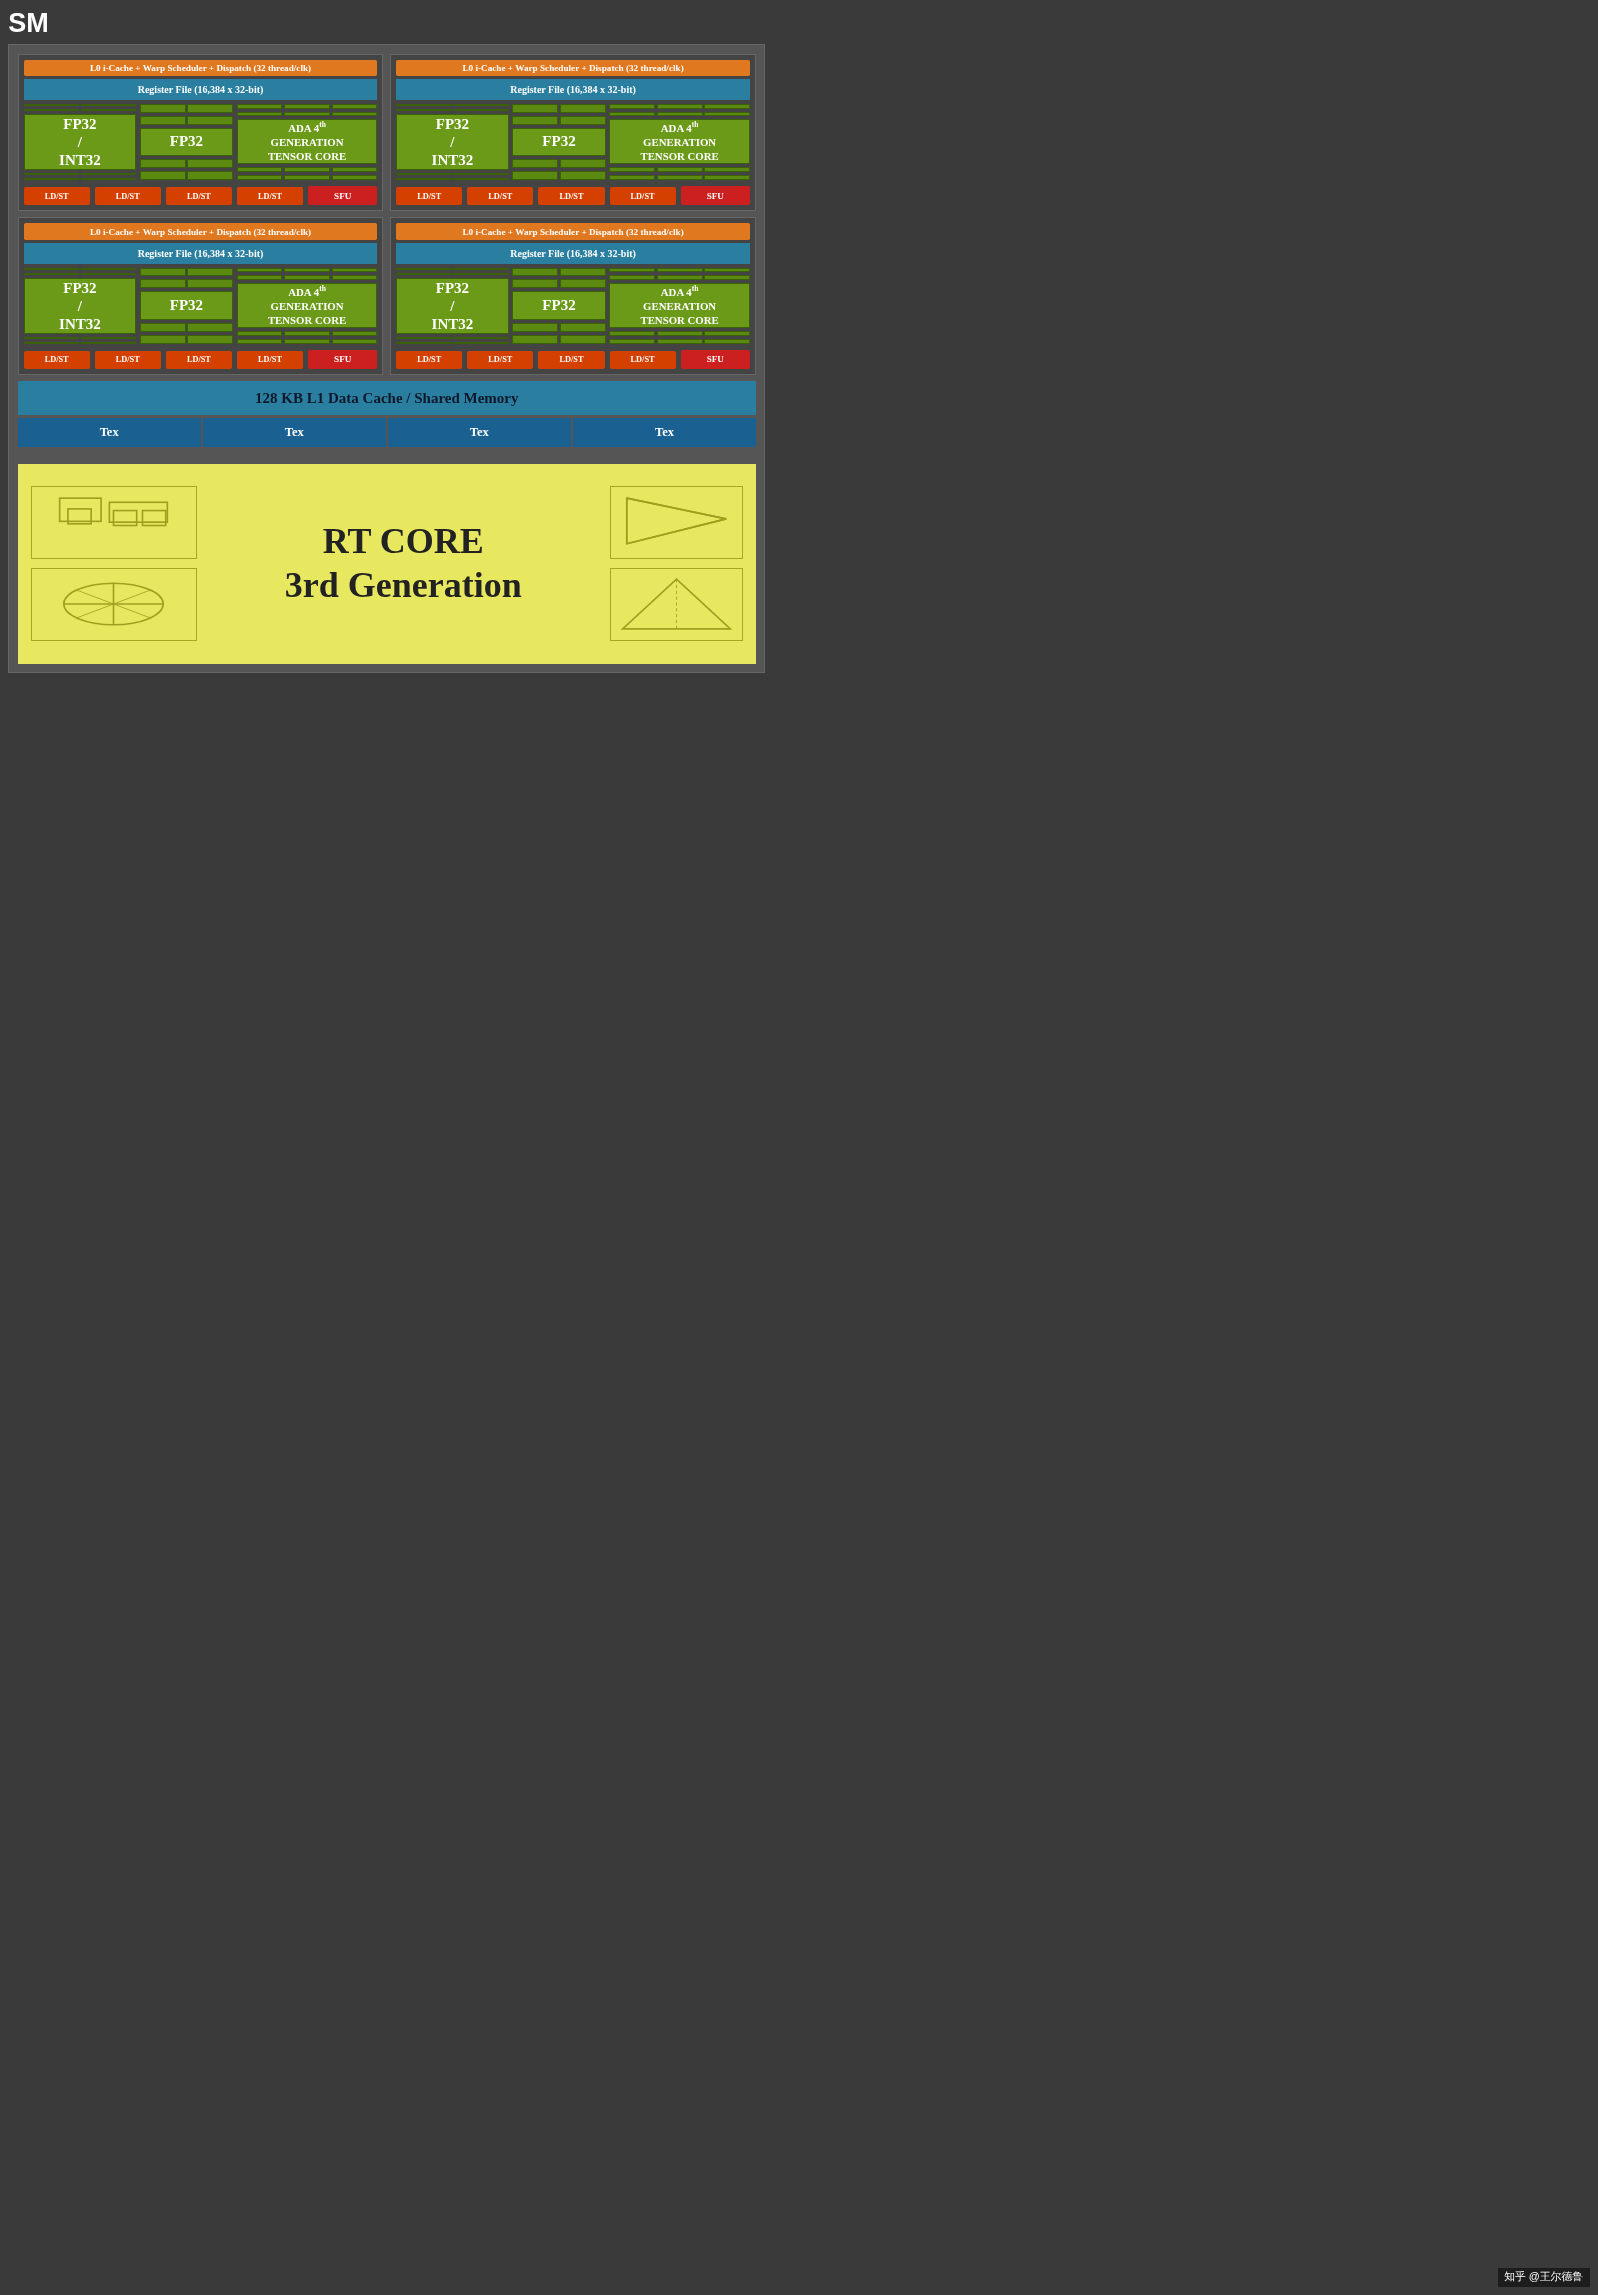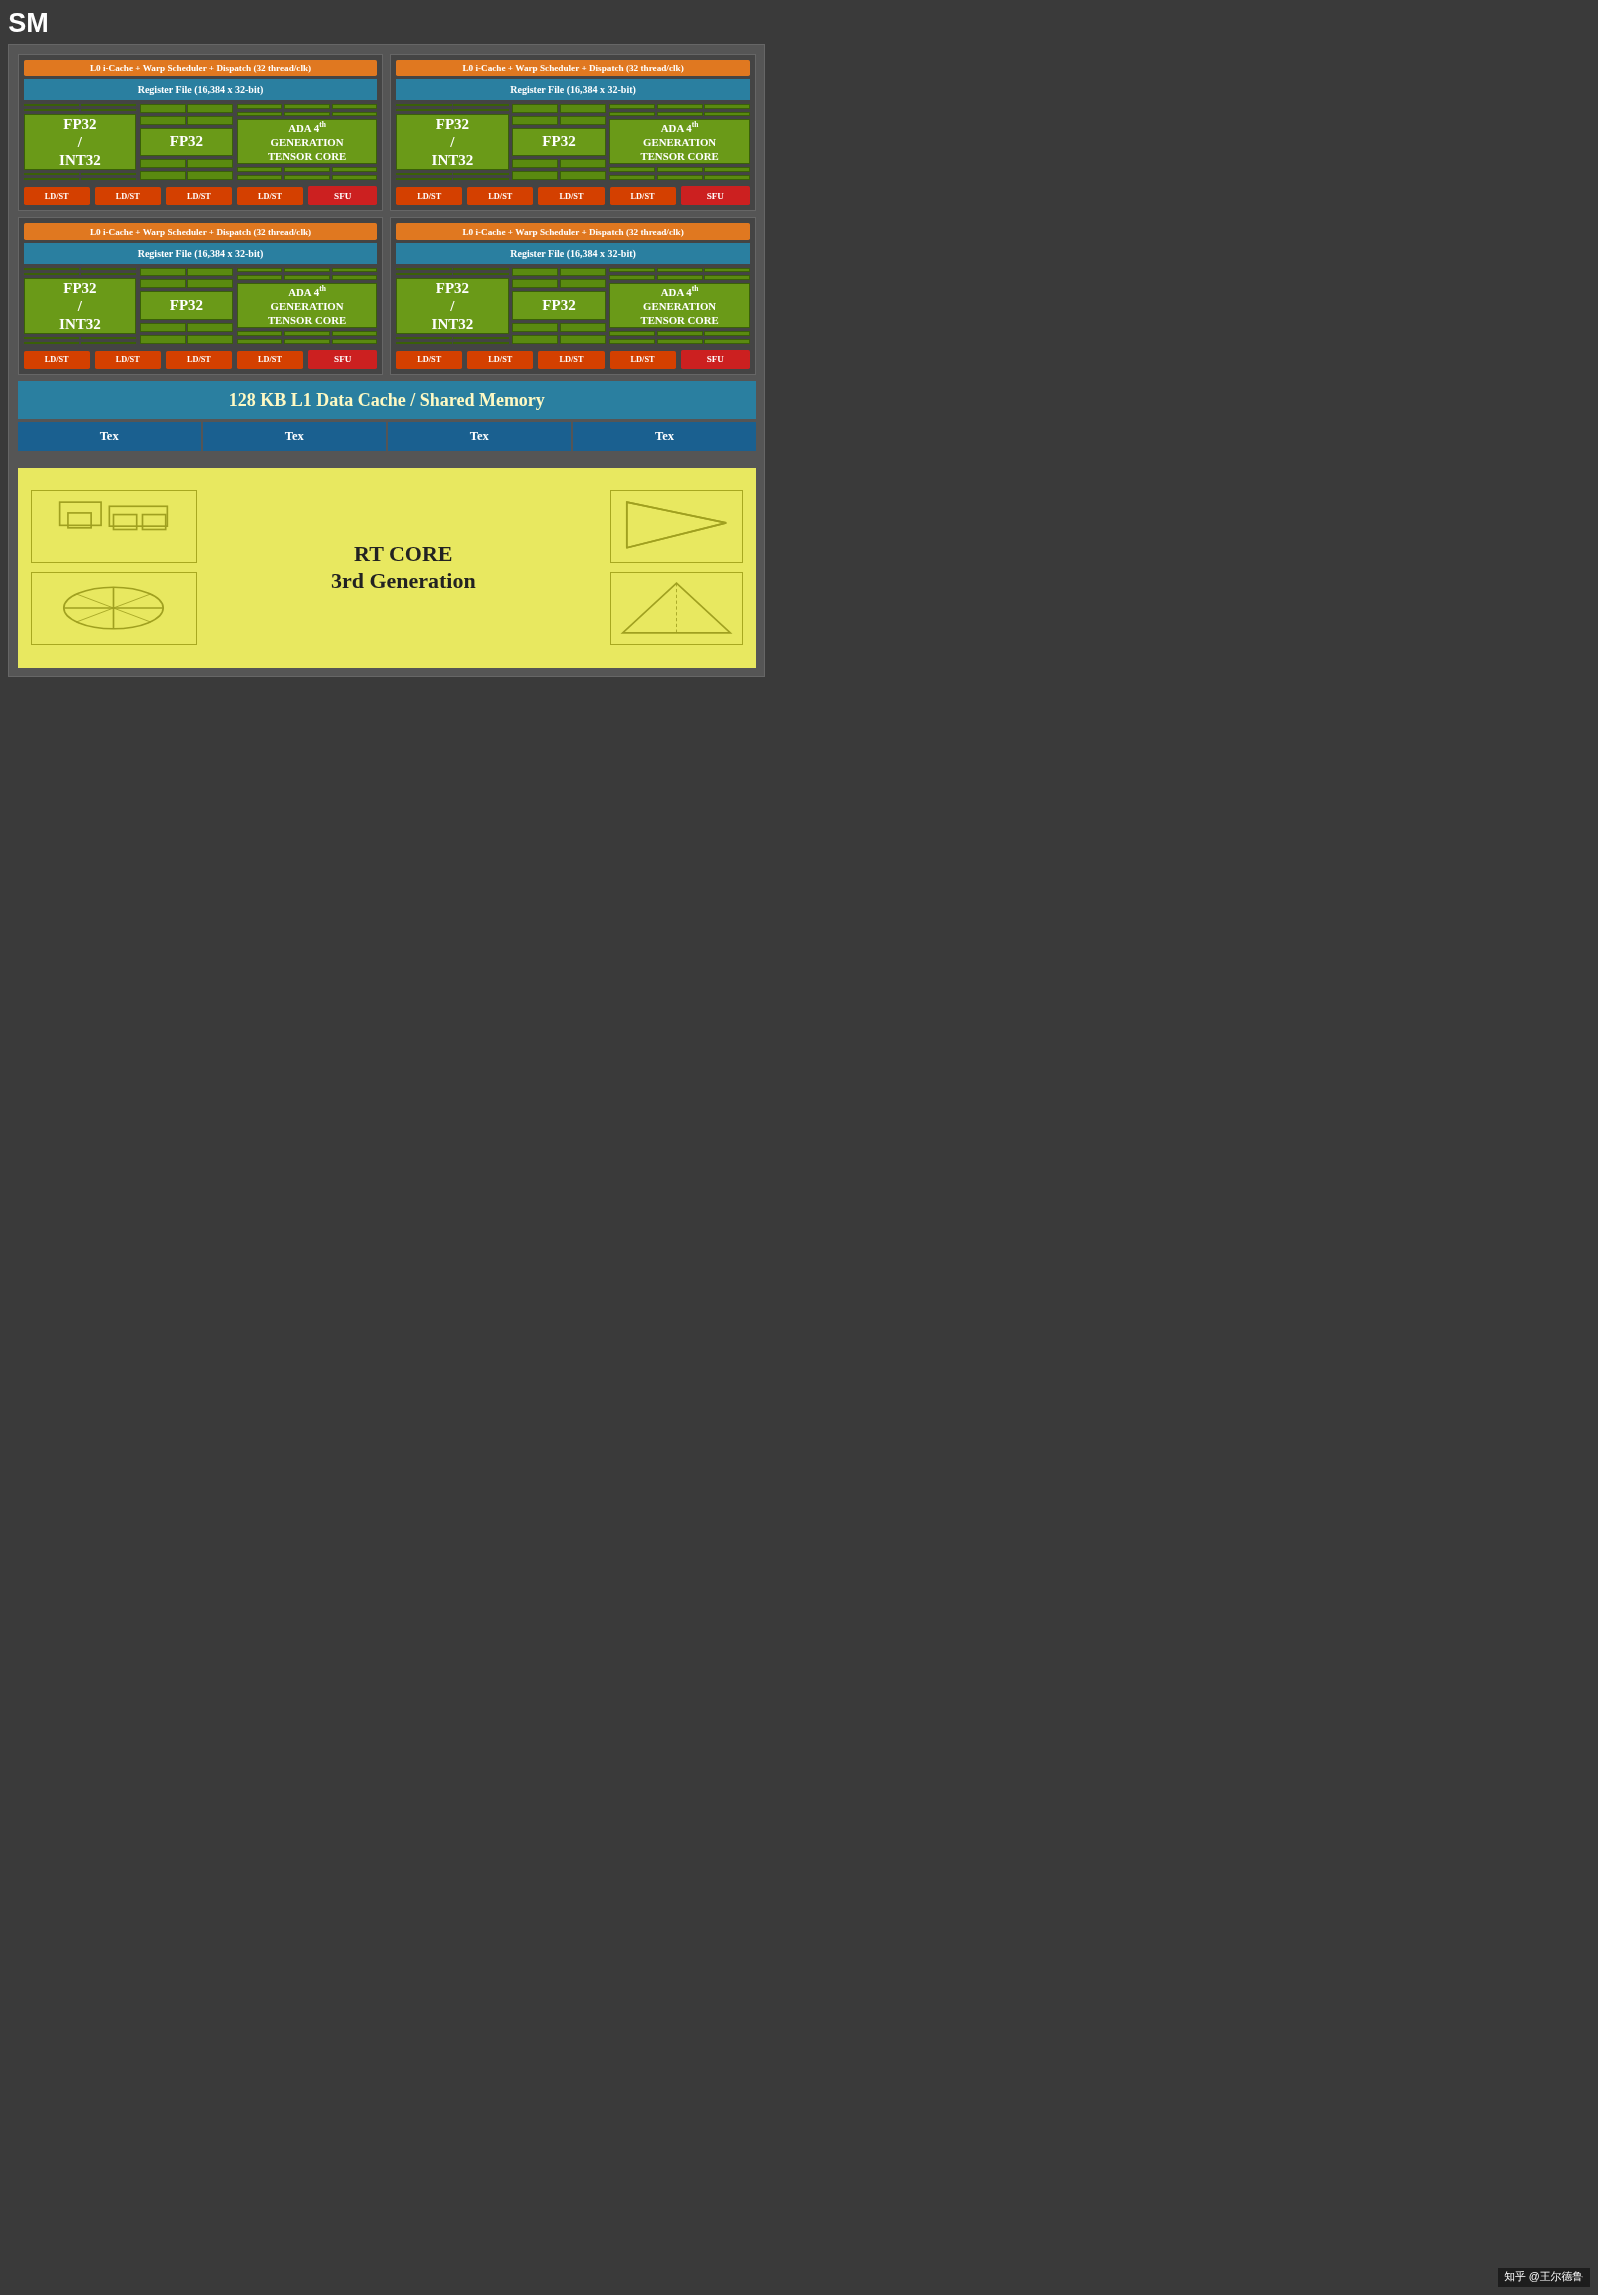--- a/index.html
+++ b/index.html
@@ -124,22 +124,22 @@
       color: white;
       font-size: 9.2px;
       font-weight: bold;
       text-align: center;
       padding: 4.2px 3.3px;
       flex: 1;
       border-radius: 1.7px;
     }
     .l1-cache {
       background: #2a7fa0;
-      color: #fef9c3;
-      font-size: 18px;
+      color: #0f172a;
+      font-size: 15px;
       font-weight: bold;
       text-align: center;
       padding: 8.3px;
       margin: 5px 0 3.3px 0;
     }
     .tex-row {
       display: flex;
       gap: 2px;
       margin-bottom: 17px;
     }
@@ -171,21 +171,21 @@
       width: 133px;
       display: flex;
       flex-direction: column;
       gap: 8.3px;
     }
     .rt-text {
       flex: 1;
       text-align: center;
     }
     .rt-title {
-      font-size: 22px;
+      font-size: 36px;
       font-weight: bold;
       color: #222;
       line-height: 1.2;
     }
     .icon-box {
       border: 1.7px solid #a8a820;
       padding: 6.7px;
       background: transparent;
       display: flex;
       align-items: center;

